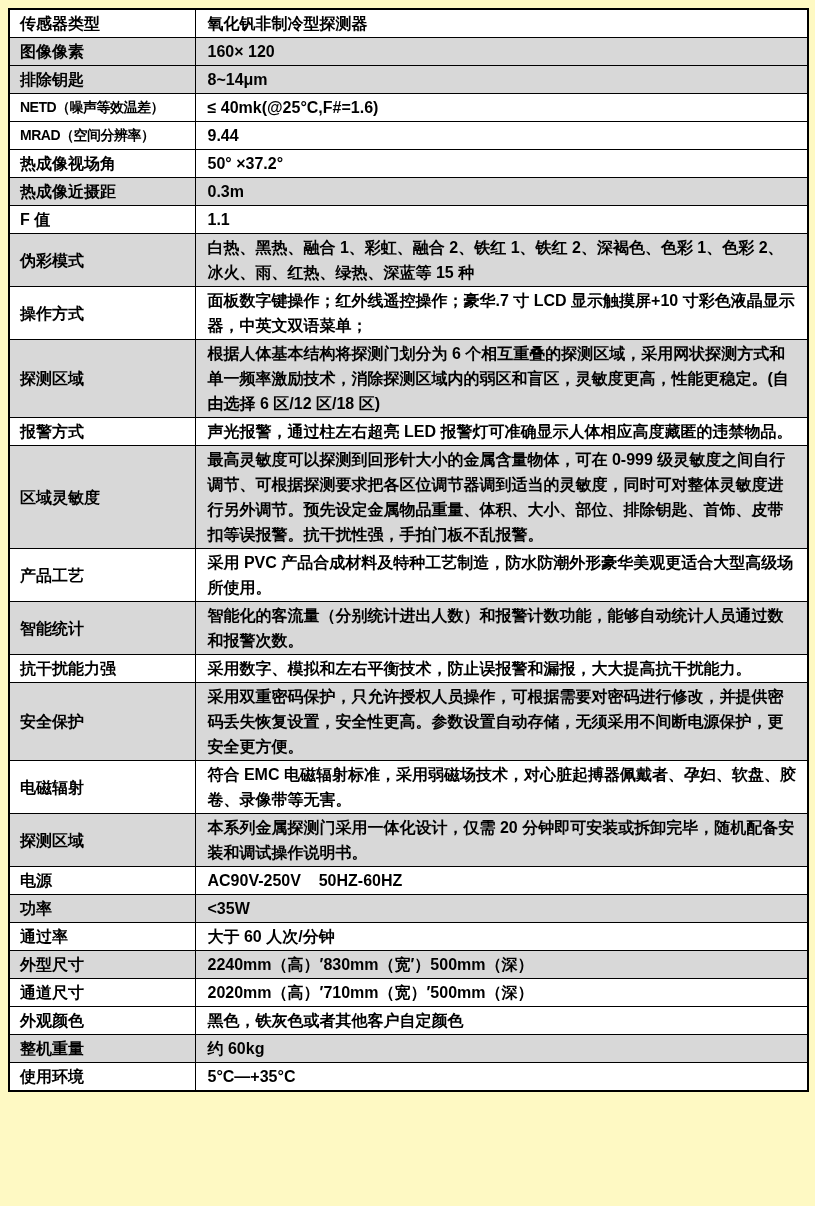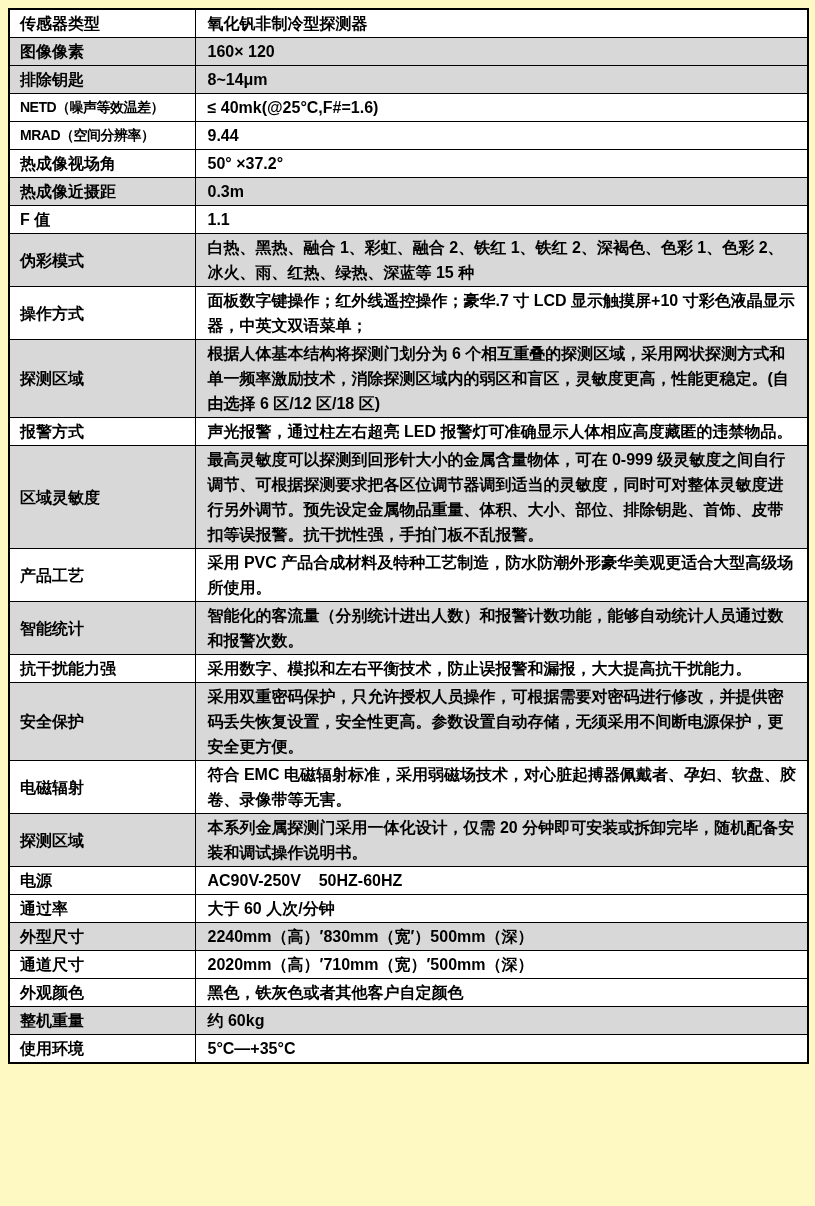--- a/index.html
+++ b/index.html
@@ -141,20 +141,24 @@
           <td>符合 EMC 电磁辐射标准，采用弱磁场技术，对心脏起搏器佩戴者、孕妇、软盘、胶卷、录像带等无害。</td>
         </tr>
         <tr class="shaded">
           <th>探测区域</th>
           <td>本系列金属探测门采用一体化设计，仅需 20 分钟即可安装或拆卸完毕，随机配备安装和调试操作说明书。</td>
         </tr>
         <tr class="plain">
           <th>电源</th>
           <td>AC90V-250V    50HZ-60HZ</td>
         </tr>
+        <tr class="shaded">
+          <th>功率</th>
+          <td>&lt;35W</td>
+        </tr>
         <tr class="plain">
           <th>通过率</th>
           <td>大于 60 人次/分钟</td>
         </tr>
         <tr class="shaded">
           <th>外型尺寸</th>
           <td>2240mm（高）′830mm（宽′）500mm（深）</td>
         </tr>
         <tr class="plain">
           <th>通道尺寸</th>

